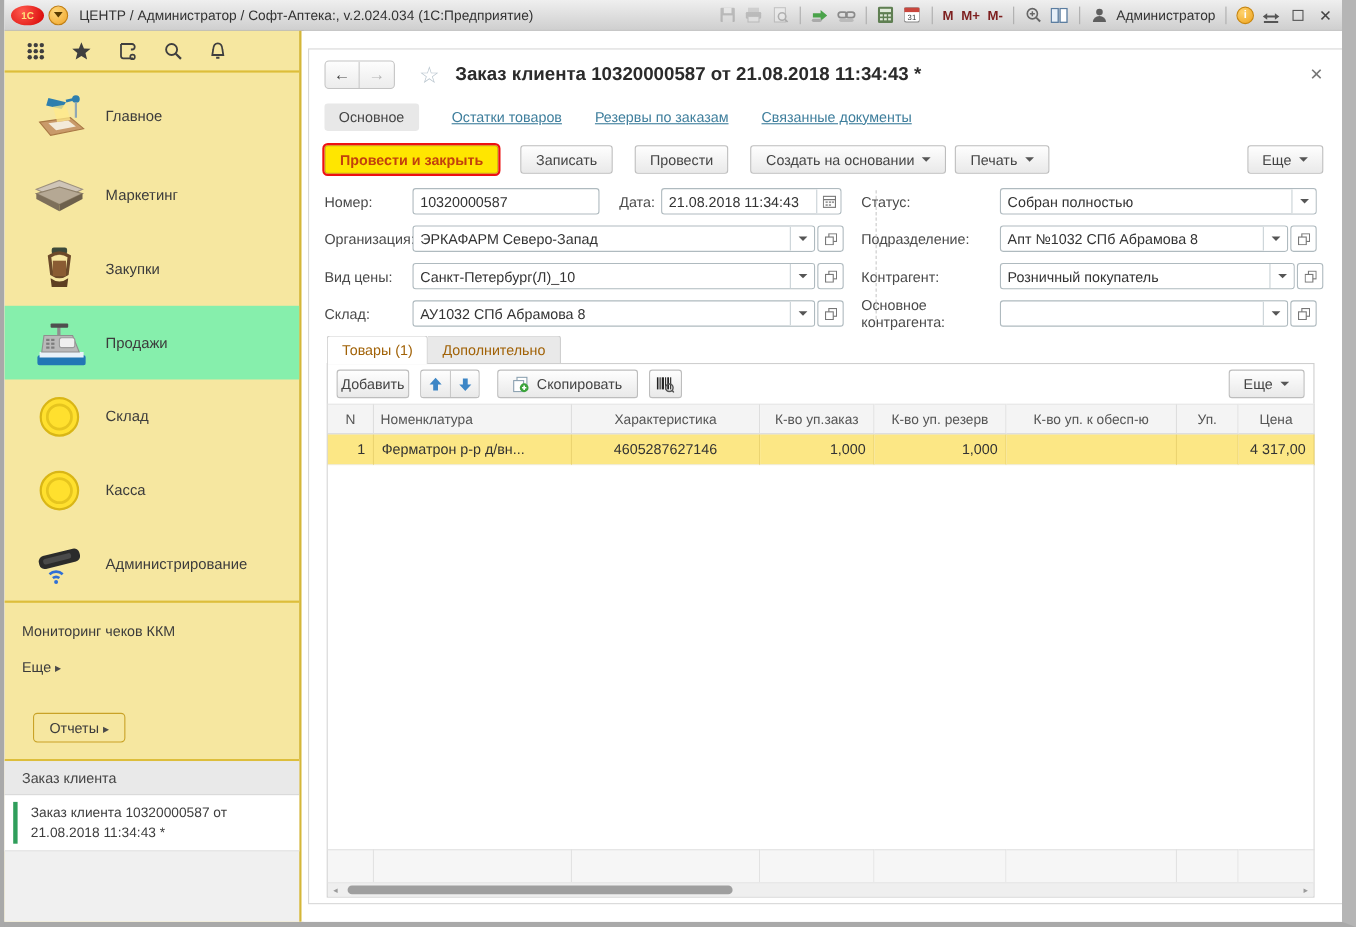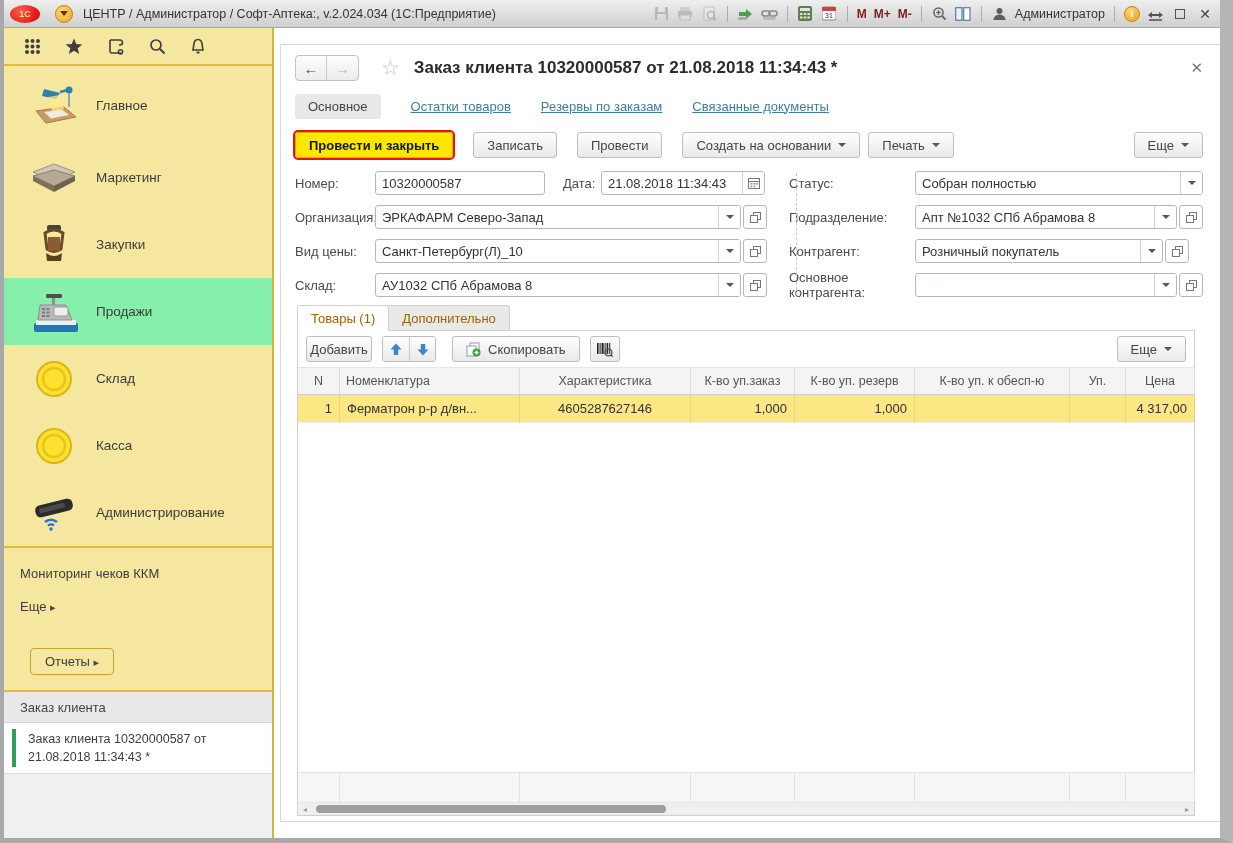--- a/index.html
+++ b/index.html
@@ -6,21 +6,21 @@
   html,body { background:#888; }
   body { font-family:"Liberation Sans", sans-serif; }
   .stage { position:relative; width:1233px; height:843px; background:#fff;
            border-left:4px solid #a9a9a9; border-right:13px solid #b5b5b5; border-bottom:5px solid #a9a9a9; overflow:hidden; }
 
   
   .titlebar { position:absolute; left:0; top:0; right:0; height:28px;
     background:linear-gradient(#efefef,#cfcfcf); border-bottom:1px solid #a9a9a9;
     display:flex; align-items:center; padding:0 6px; font-size:12.5px; color:#333; }
   .logo1c { width:30px; height:18px; border-radius:50%; background:radial-gradient(circle at 35% 30%, #ff5a4e, #d50000);
-    color:#ffe27a; font-size:9px; font-weight:bold; display:flex; align-items:center; justify-content:center; margin-right:15px;}
+    color:#ffe27a; font-size:9px; font-weight:bold; display:flex; align-items:center; justify-content:center; margin-right:4px;}
   .menu-bub { width:18px; height:18px; border-radius:50%; background:radial-gradient(circle at 35% 30%, #ffd77a, #efa529);
     border:1px solid #c07f14; display:flex; align-items:center; justify-content:center; margin-right:10px; }
   .menu-bub .tri { width:0;height:0;border-left:4px solid transparent;border-right:4px solid transparent;border-top:5px solid #5a3c00; }
   .tb-right { margin-left:auto; display:flex; align-items:center; gap:7px; }
   .tb-sep { width:1px; height:16px; background:#adadad; margin:0 2px; }
   .tb-ico { width:17px; height:17px; display:flex; align-items:center; justify-content:center; }
   .dim { opacity:.45; }
   .mtxt { color:#7d1f1f; font-weight:bold; font-size:12px; letter-spacing:0; }
   .info-bub { width:16px; height:16px; border-radius:50%; background:radial-gradient(circle at 35% 30%, #ffd36e, #eda21c);
     color:#fff; font-weight:bold; font-size:10px; display:flex; align-items:center; justify-content:center; border:1px solid #c8860f;}
@@ -62,21 +62,21 @@
   .fav-star { font-size:21px; color:#b9c5ce; margin:0 14px 0 22px; }
   .doc-title { font-size:17px; font-weight:bold; color:#2b2b2b; }
   .doc-close { margin-left:auto; color:#777; font-size:15px; cursor:pointer; }
   .tabs-row { display:flex; align-items:center; gap:30px; height:26px; margin-bottom:12px; }
   .tab-main { background:#e8e8e8; border-radius:3px; padding:5px 13px; font-size:13px; color:#444; }
   .tab-link { font-size:13px; color:#3e7e9c; text-decoration:underline; cursor:pointer; }
   .cmdbar { display:flex; align-items:center; height:28px; margin-bottom:12px; }
   .btn { height:26px; display:inline-flex; align-items:center; padding:0 13px; border:1px solid #bdbdbd; border-radius:3px;
     background:linear-gradient(#fefefe,#e9e9e9); font-size:13px; color:#444; cursor:pointer; white-space:nowrap; }
   .btn .caret { margin-left:7px; width:0; height:0; border-left:4px solid transparent; border-right:4px solid transparent; border-top:4px solid #555; }
-  .btn-primary { background:#ffe600; border:1px solid #c9b400; outline:2px solid #ee1111; font-weight:bold; color:#0f172a; }
+  .btn-primary { background:#ffe600; border:1px solid #c9b400; outline:2px solid #ee1111; font-weight:bold; color:#c2410c; }
   .gap8 { margin-left:8px; } .gap20 { margin-left:20px; }
   .push { margin-left:auto; }
 
   
   .form { position:relative; margin-bottom:8px; }
   .form-sep { position:absolute; left:501px; top:2px; bottom:2px; border-left:1px dashed #c9c9c9; }
   .frow { display:flex; margin-bottom:10px; }
   .fcol-l { width:501px; }
   .fcol-r { flex:1; padding-left:9px; }
   .fline { display:flex; align-items:center; height:24px; margin-bottom:10px; }
@@ -508,21 +508,21 @@
               </div>
               <div class="openbtn">
                 <svg width="11" height="11">
                     <rect x="3.5" y="0.5" width="7" height="7" fill="#fff" stroke="#777"></rect>
                     <rect x="0.5" y="3.5" width="7" height="7" fill="#fff" stroke="#777"></rect>
                   </svg>
               </div>
             </div>
             <div class="fline">
               <span class="flabel lw126">Контрагент:</span>
-              <div class="grp" style="width:248px;">
+              <div class="grp" style="width:268px;">
                 <div class="val">Розничный покупатель</div>
                 <div class="seg">
                     <span class="tri"></span>
                   </div>
               </div>
               <div class="openbtn">
                 <svg width="11" height="11">
                     <rect x="3.5" y="0.5" width="7" height="7" fill="#fff" stroke="#777"></rect>
                     <rect x="0.5" y="3.5" width="7" height="7" fill="#fff" stroke="#777"></rect>
                   </svg>

